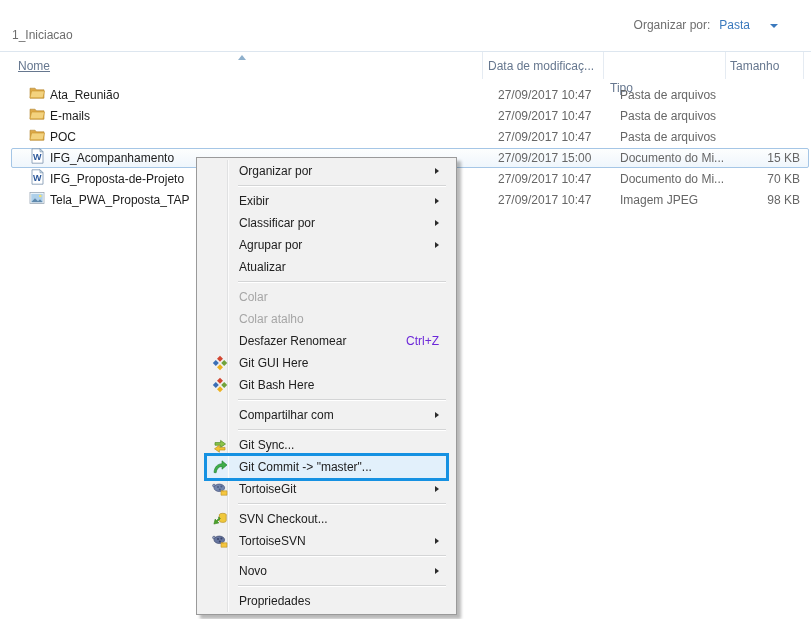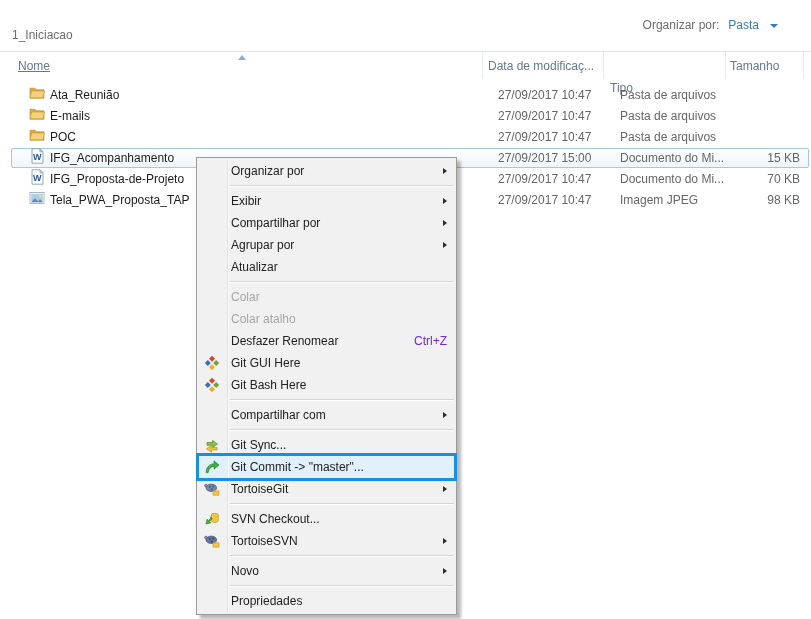--- a/index.html
+++ b/index.html
@@ -4,21 +4,21 @@
 <style>
   html,body{margin:0;padding:0;}
   body{font-family:"Liberation Sans","DejaVu Sans",sans-serif;background:#fff;}
   .window{position:relative;width:811px;height:619px;background:#fff;overflow:hidden;}
 
   
   .lib-title{position:absolute;left:11px;top:6px;font-size:17px;color:#44522e;letter-spacing:.2px;}
   .lib-sub{position:absolute;left:12px;top:28px;font-size:12px;color:#6d6d6d;}
   .organize{position:absolute;right:33px;top:18px;font-size:12px;display:flex;align-items:center;gap:9px;justify-content:center;}
   .organize .lbl{color:#6e6e6e;}
-  .organize .val{color:#3a79bd;display:flex;align-items:center;gap:11px;cursor:default;}
+  .organize .val{color:#3a79bd;display:flex;align-items:center;gap:20px;cursor:default;}
   .caret-down{width:0;height:0;border-left:4px solid transparent;border-right:4px solid transparent;border-top:4px solid #3a79bd;margin-top:2px;}
   .top-divider{position:absolute;left:0;right:0;top:51px;height:1px;background:#dde6ef;}
 
   
   .col-hdr{position:absolute;top:52px;left:0;right:0;height:27px;font-size:12px;color:#66778f;}
   .col-hdr span{position:absolute;top:7px;}
   .h-name{left:18px;text-decoration:underline;}.h-date{left:488px;}.h-type{left:610px;margin-top:22px;}.h-size{left:730px;}
   .sort-glyph{position:absolute;left:238px;top:55px;width:0;height:0;border-left:4px solid transparent;border-right:4px solid transparent;border-bottom:5px solid #8fb0cc;}
   .v-sep{position:absolute;top:52px;height:27px;width:1px;background:#e5ebf2;}
 
@@ -29,21 +29,21 @@
   .c-icon{left:19px;top:2px;width:16px;height:16px;}
   .c-icon svg{width:16px;height:16px;display:block;}
   .c-name{left:40px;color:#1c1c1c;}
   .c-date{left:488px;color:#666;}
   .c-type{left:610px;color:#666;}
   .c-size{left:730px;width:60px;text-align:right;color:#666;}
   .file-row.selected .sel-frame{position:absolute;left:1px;right:2px;top:0;bottom:1px;border:1px solid #a5c6e6;border-radius:2px;background:linear-gradient(#fdfefe,#eff6fc);}
   .file-row .cell{z-index:2;}
 
   
-  .ctx-menu{position:absolute;left:196px;top:157px;width:261px;background:#f1f1f1;border:1px solid #9a9a9a;box-shadow:4px 4px 3px rgba(0,0,0,.28);padding:2px 0;z-index:10;box-sizing:border-box;}
+  .ctx-menu{position:absolute;left:196px;top:157px;width:261px;background:#f1f1f1;border:1px solid #9a9a9a;box-shadow:4px 4px 3px rgba(0,0,0,.28);padding:2px 8px;z-index:10;box-sizing:border-box;}
   .ctx-menu::before{content:"";position:absolute;left:30px;top:2px;bottom:2px;width:1px;background:#e0e1e2;}
   .ctx-menu::after{content:"";position:absolute;left:31px;top:2px;bottom:2px;width:1px;background:#fbfbfb;}
   .menu-item{position:relative;height:22px;display:flex;align-items:center;padding-left:34px;font-size:12px;color:#212121;cursor:default;}
   .menu-item.disabled{color:#a6a6a6;}
   .menu-item .mi-icon{position:absolute;left:7px;top:3px;width:16px;height:16px;z-index:2;}
   .menu-item .mi-icon svg{width:16px;height:16px;display:block;}
   .menu-item .shortcut{position:absolute;right:9px;color:#6d28d9;}
   .menu-item .sub-arrow{position:absolute;right:9px;width:0;height:0;border-top:3.5px solid transparent;border-bottom:3.5px solid transparent;border-left:4.5px solid #2b2b2b;}
   .menu-sep{position:relative;height:8px;}
   .menu-sep::before{content:"";position:absolute;left:33px;right:2px;top:3px;height:1px;background:#d4d5d6;}
@@ -164,21 +164,21 @@
       <div class="menu-item">
         <span>Organizar por</span>
         <span class="sub-arrow"></span>
       </div>
       <div class="menu-sep"></div>
       <div class="menu-item">
         <span>Exibir</span>
         <span class="sub-arrow"></span>
       </div>
       <div class="menu-item">
-        <span>Compartilhar por</span>
+        <span>Classificar por</span>
         <span class="sub-arrow"></span>
       </div>
       <div class="menu-item">
         <span>Agrupar por</span>
         <span class="sub-arrow"></span>
       </div>
       <div class="menu-item">
         <span>Atualizar</span>
       </div>
       <div class="menu-sep"></div>

